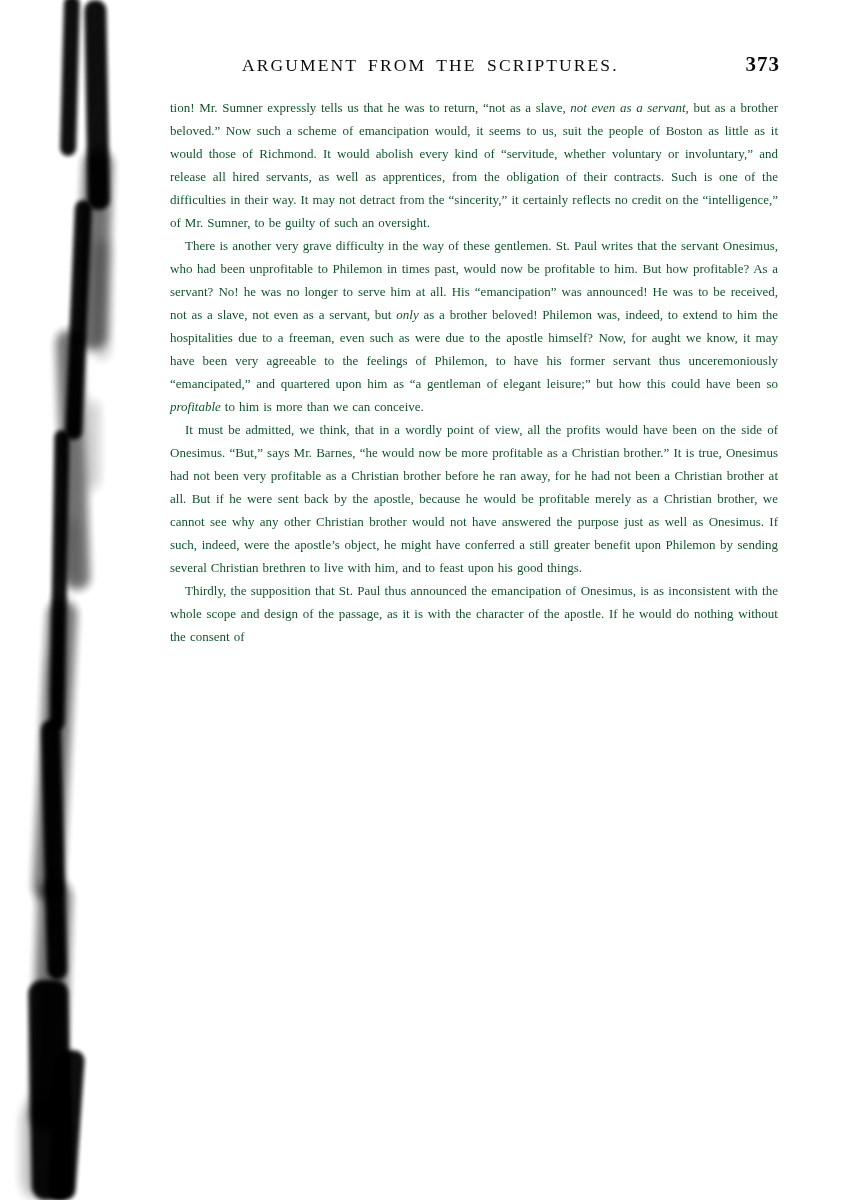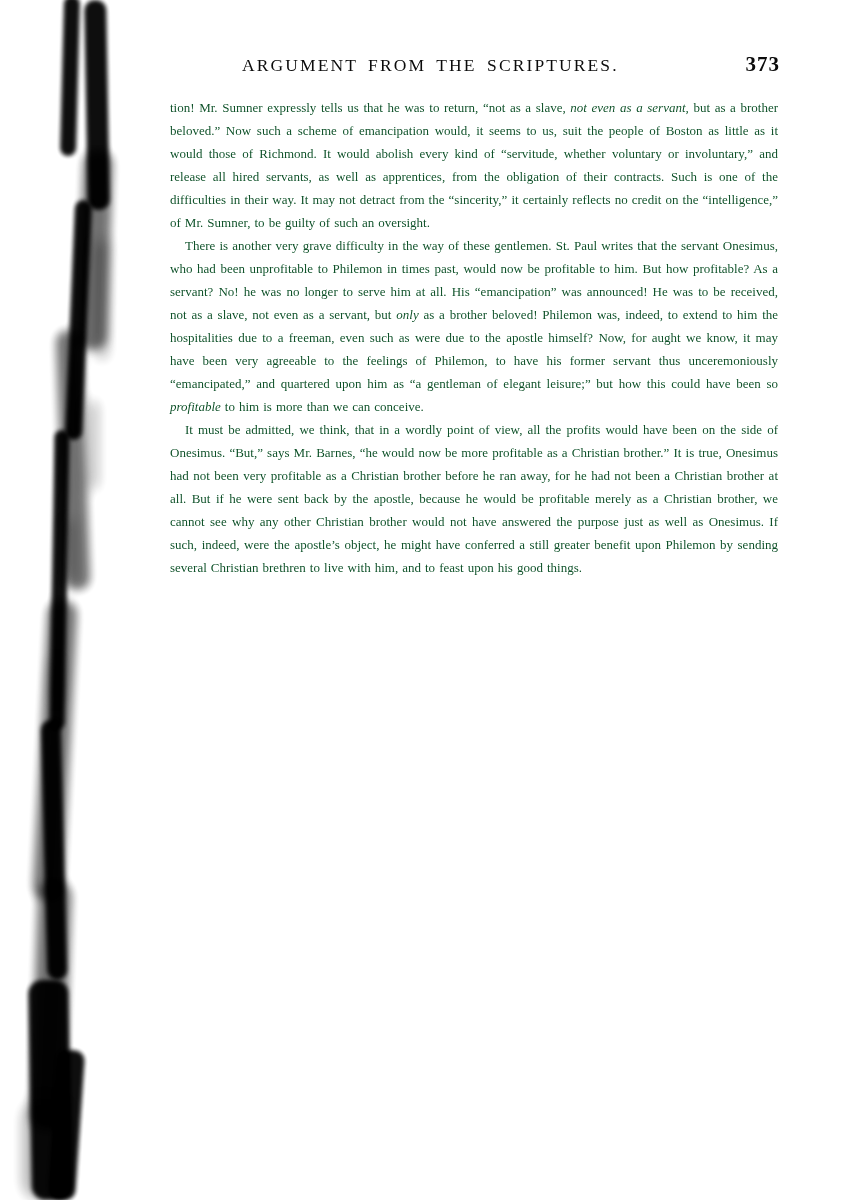--- a/index.html
+++ b/index.html
@@ -125,16 +125,17 @@
 
     <div class="header-row">
       <div class="running-head">ARGUMENT FROM THE SCRIPTURES.</div>
       <div class="folio">373</div>
     </div>
 
     <div class="body-text" id="body-text">
         <p class="first"><span>tion! Mr. Sumner expressly tells us that he was to return, “not as a slave, </span><i>not even as a servant,</i><span> but as a brother beloved.” Now such a scheme of emancipation would, it seems to us, suit the people of Boston as little as it would those of Richmond. It would abolish every kind of “servitude, whether voluntary or involuntary,” and release all hired servants, as well as apprentices, from the obligation of their contracts. Such is one of the difficulties in their way. It may not detract from the “sincerity,” it certainly reflects no credit on the “intelligence,” of Mr. Sumner, to be guilty of such an oversight.</span></p>
         <p><span>There is another very grave difficulty in the way of these gentlemen. St. Paul writes that the servant Onesimus, who had been unprofitable to Philemon in times past, would now be profitable to him. But how profitable? As a servant? No! he was no longer to serve him at all. His “emancipation” was announced! He was to be received, not as a slave, not even as a servant, but </span><i>only</i><span> as a brother beloved! Philemon was, indeed, to extend to him the hospitalities due to a freeman, even such as were due to the apostle himself? Now, for aught we know, it may have been very agreeable to the feelings of Philemon, to have his former servant thus unceremoniously “emancipated,” and quartered upon him as “a gentleman of elegant leisure;” but how this could have been so </span><i>profitable</i><span> to him is more than we can conceive.</span></p>
         <p><span>It must be admitted, we think, that in a wordly point of view, all the profits would have been on the side of Onesimus. “But,” says Mr. Barnes, “he would now be more profitable as a Christian brother.” It is true, Onesimus had not been very profitable as a Christian brother before he ran away, for he had not been a Christian brother at all. But if he were sent back by the apostle, because he would be profitable merely as a Christian brother, we cannot see why any other Christian brother would not have answered the purpose just as well as Onesimus. If such, indeed, were the apostle’s object, he might have conferred a still greater benefit upon Philemon by sending several Christian brethren to live with him, and to feast upon his good things.</span></p>
+        <p><span>Thirdly, the supposition that St. Paul thus announced the emancipation of Onesimus, is as inconsistent with the whole scope and design of the passage, as it is with the character of the apostle. If he would do nothing without the consent of</span></p>
       </div>
 
   </div>
 </div>
 
 </body></html>

